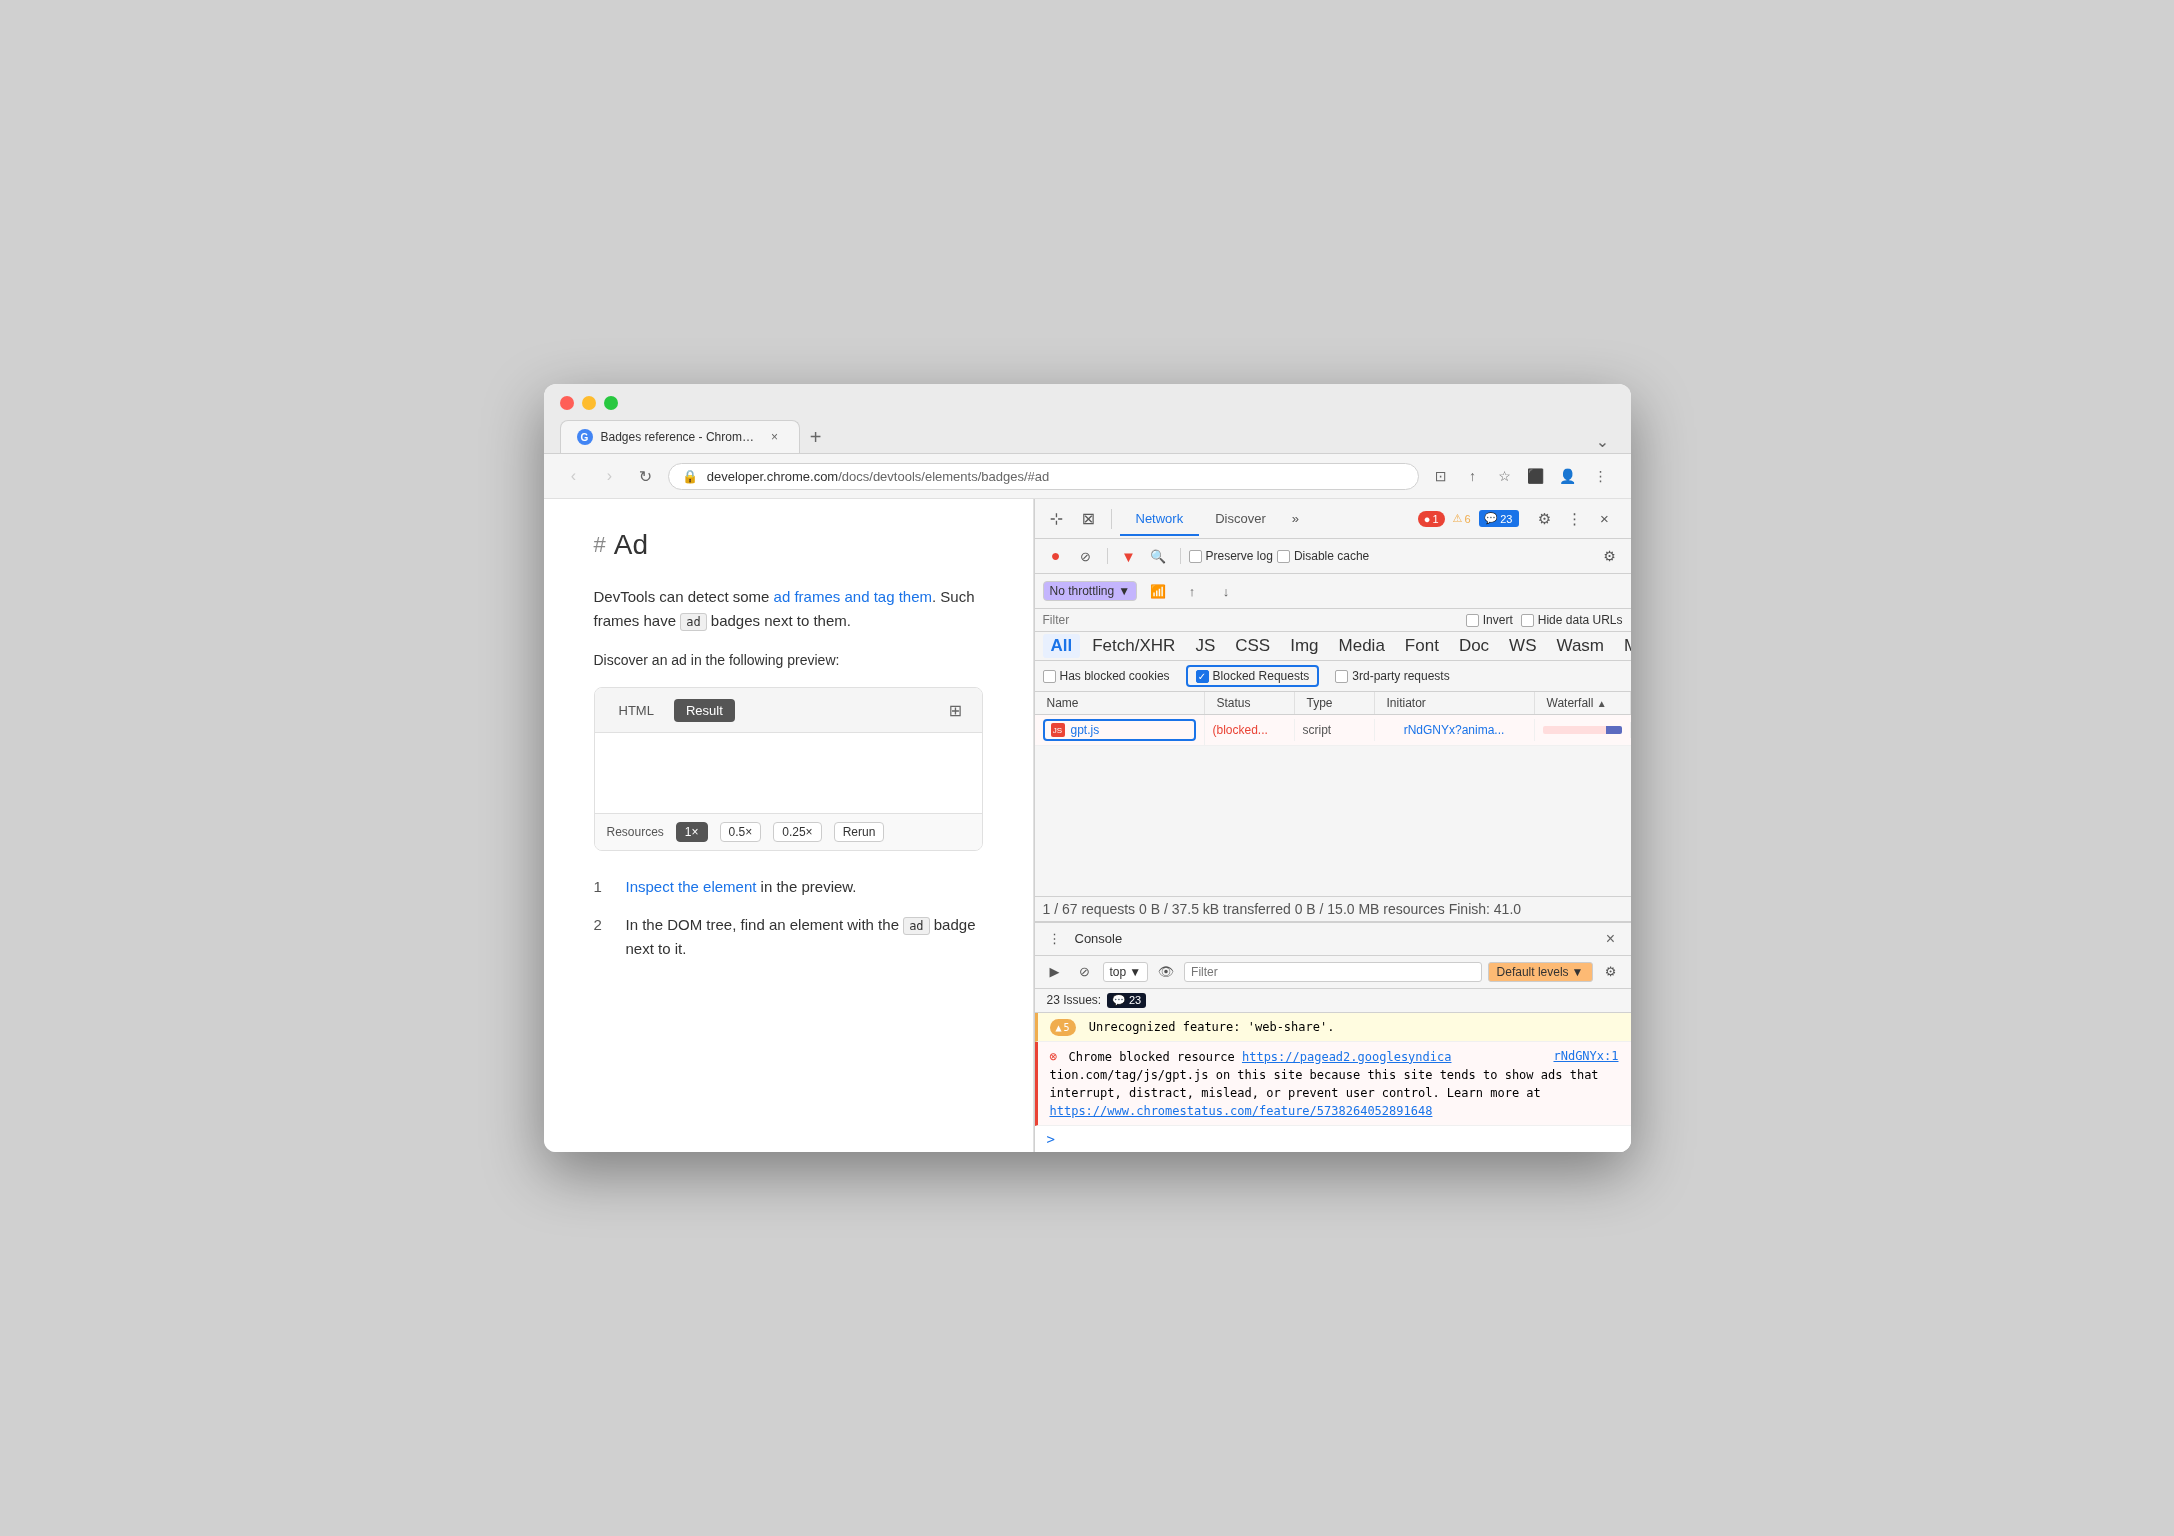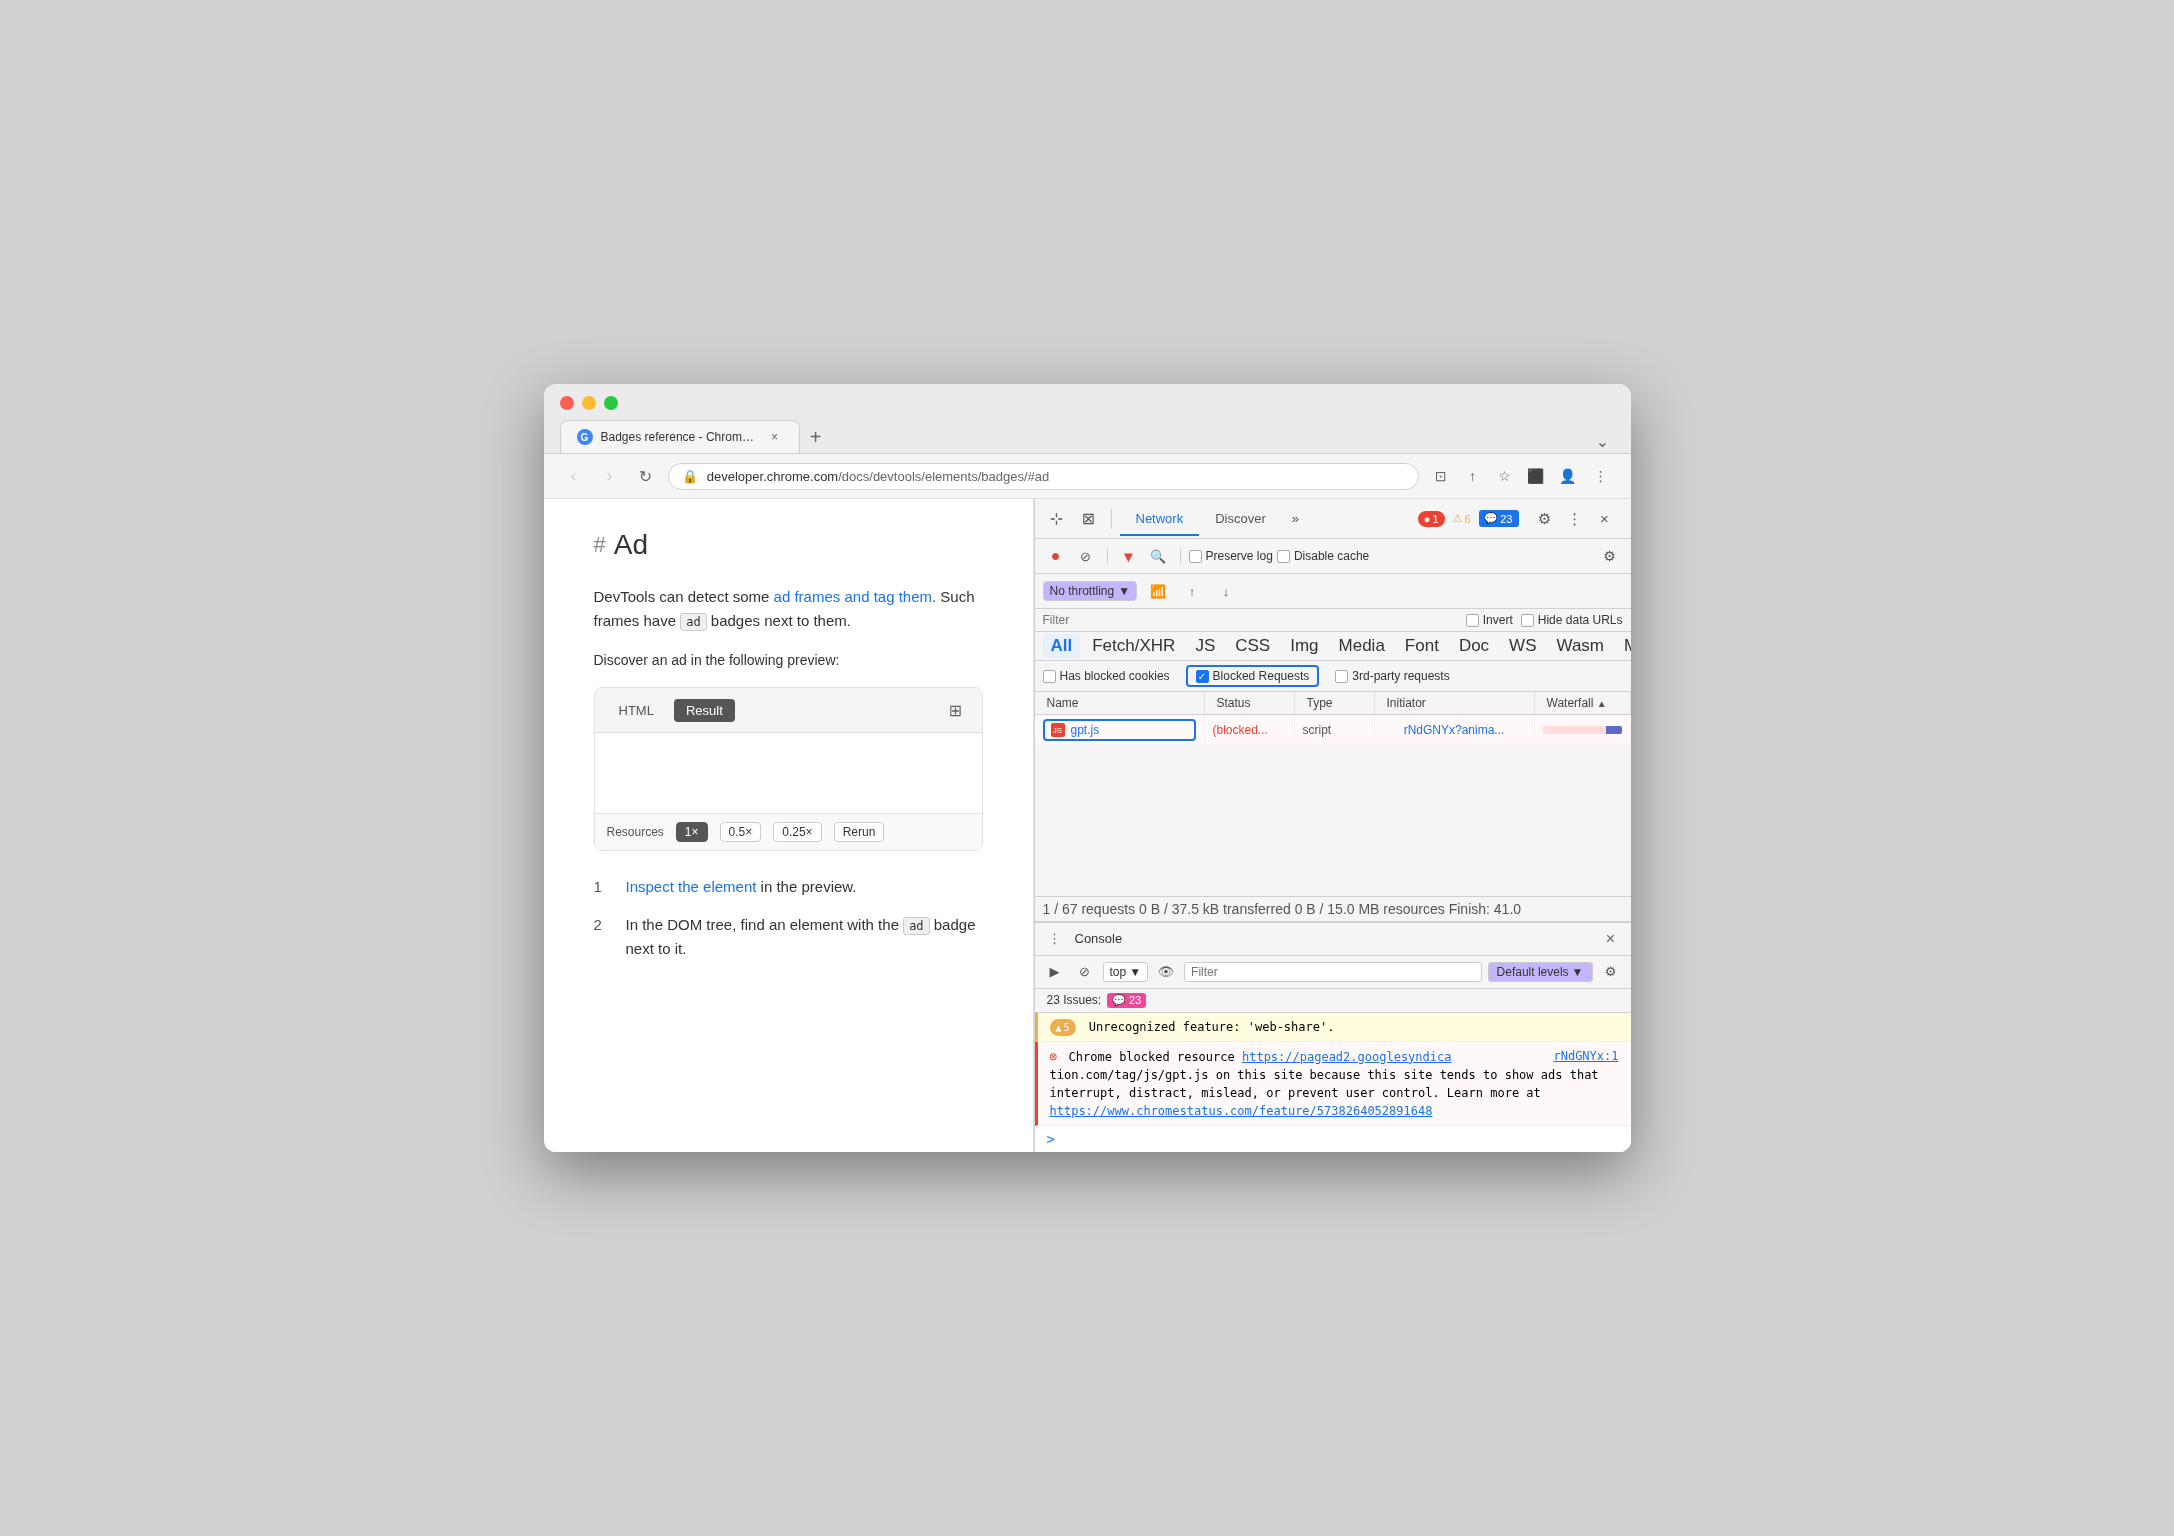--- a/index.html
+++ b/index.html
@@ -390,34 +390,34 @@
       gap: 3px;
       font-size: 12px;
       color: #333;
       border: 1px solid #ccc;
       border-radius: 3px;
       padding: 2px 6px;
       background: white;
       cursor: pointer;
     }
     .console-filter { flex: 1; border: 1px solid #ccc; border-radius: 3px; padding: 2px 6px; font-size: 12px; background: white; color: #333; }
-    .default-levels { display: flex; align-items: center; gap: 3px; font-size: 12px; color: #333; border: 1px solid #ccc; border-radius: 3px; padding: 2px 8px; background: #c4b5fd; cursor: pointer; }
+    .default-levels { display: flex; align-items: center; gap: 3px; font-size: 12px; color: #333; border: 1px solid #ccc; border-radius: 3px; padding: 2px 8px; background: #fdba74; cursor: pointer; }
     .console-gear { width: 24px; height: 24px; display: flex; align-items: center; justify-content: center; color: #555; font-size: 13px; cursor: pointer; }
     
     .issues-bar {
       padding: 4px 12px;
       background: #f5f5f5;
       border-bottom: 1px solid #d0d0d0;
       font-size: 12px;
       color: #333;
       display: flex;
       align-items: center;
       gap: 6px;
     }
-    .issues-badge { background: #ec4899; color: white; border-radius: 3px; padding: 1px 5px; font-size: 11px; }
+    .issues-badge { background: #0f172a; color: white; border-radius: 3px; padding: 1px 5px; font-size: 11px; }
     
     .console-messages { overflow-y: auto; flex: 1; background: white; }
     .console-msg {
       padding: 5px 12px;
       border-bottom: 1px solid #f0f0f0;
       font-size: 12px;
       font-family: monospace;
       line-height: 1.5;
     }
     .console-msg.warning { background: #fffce0; border-left: 3px solid #f0ad4e; }

